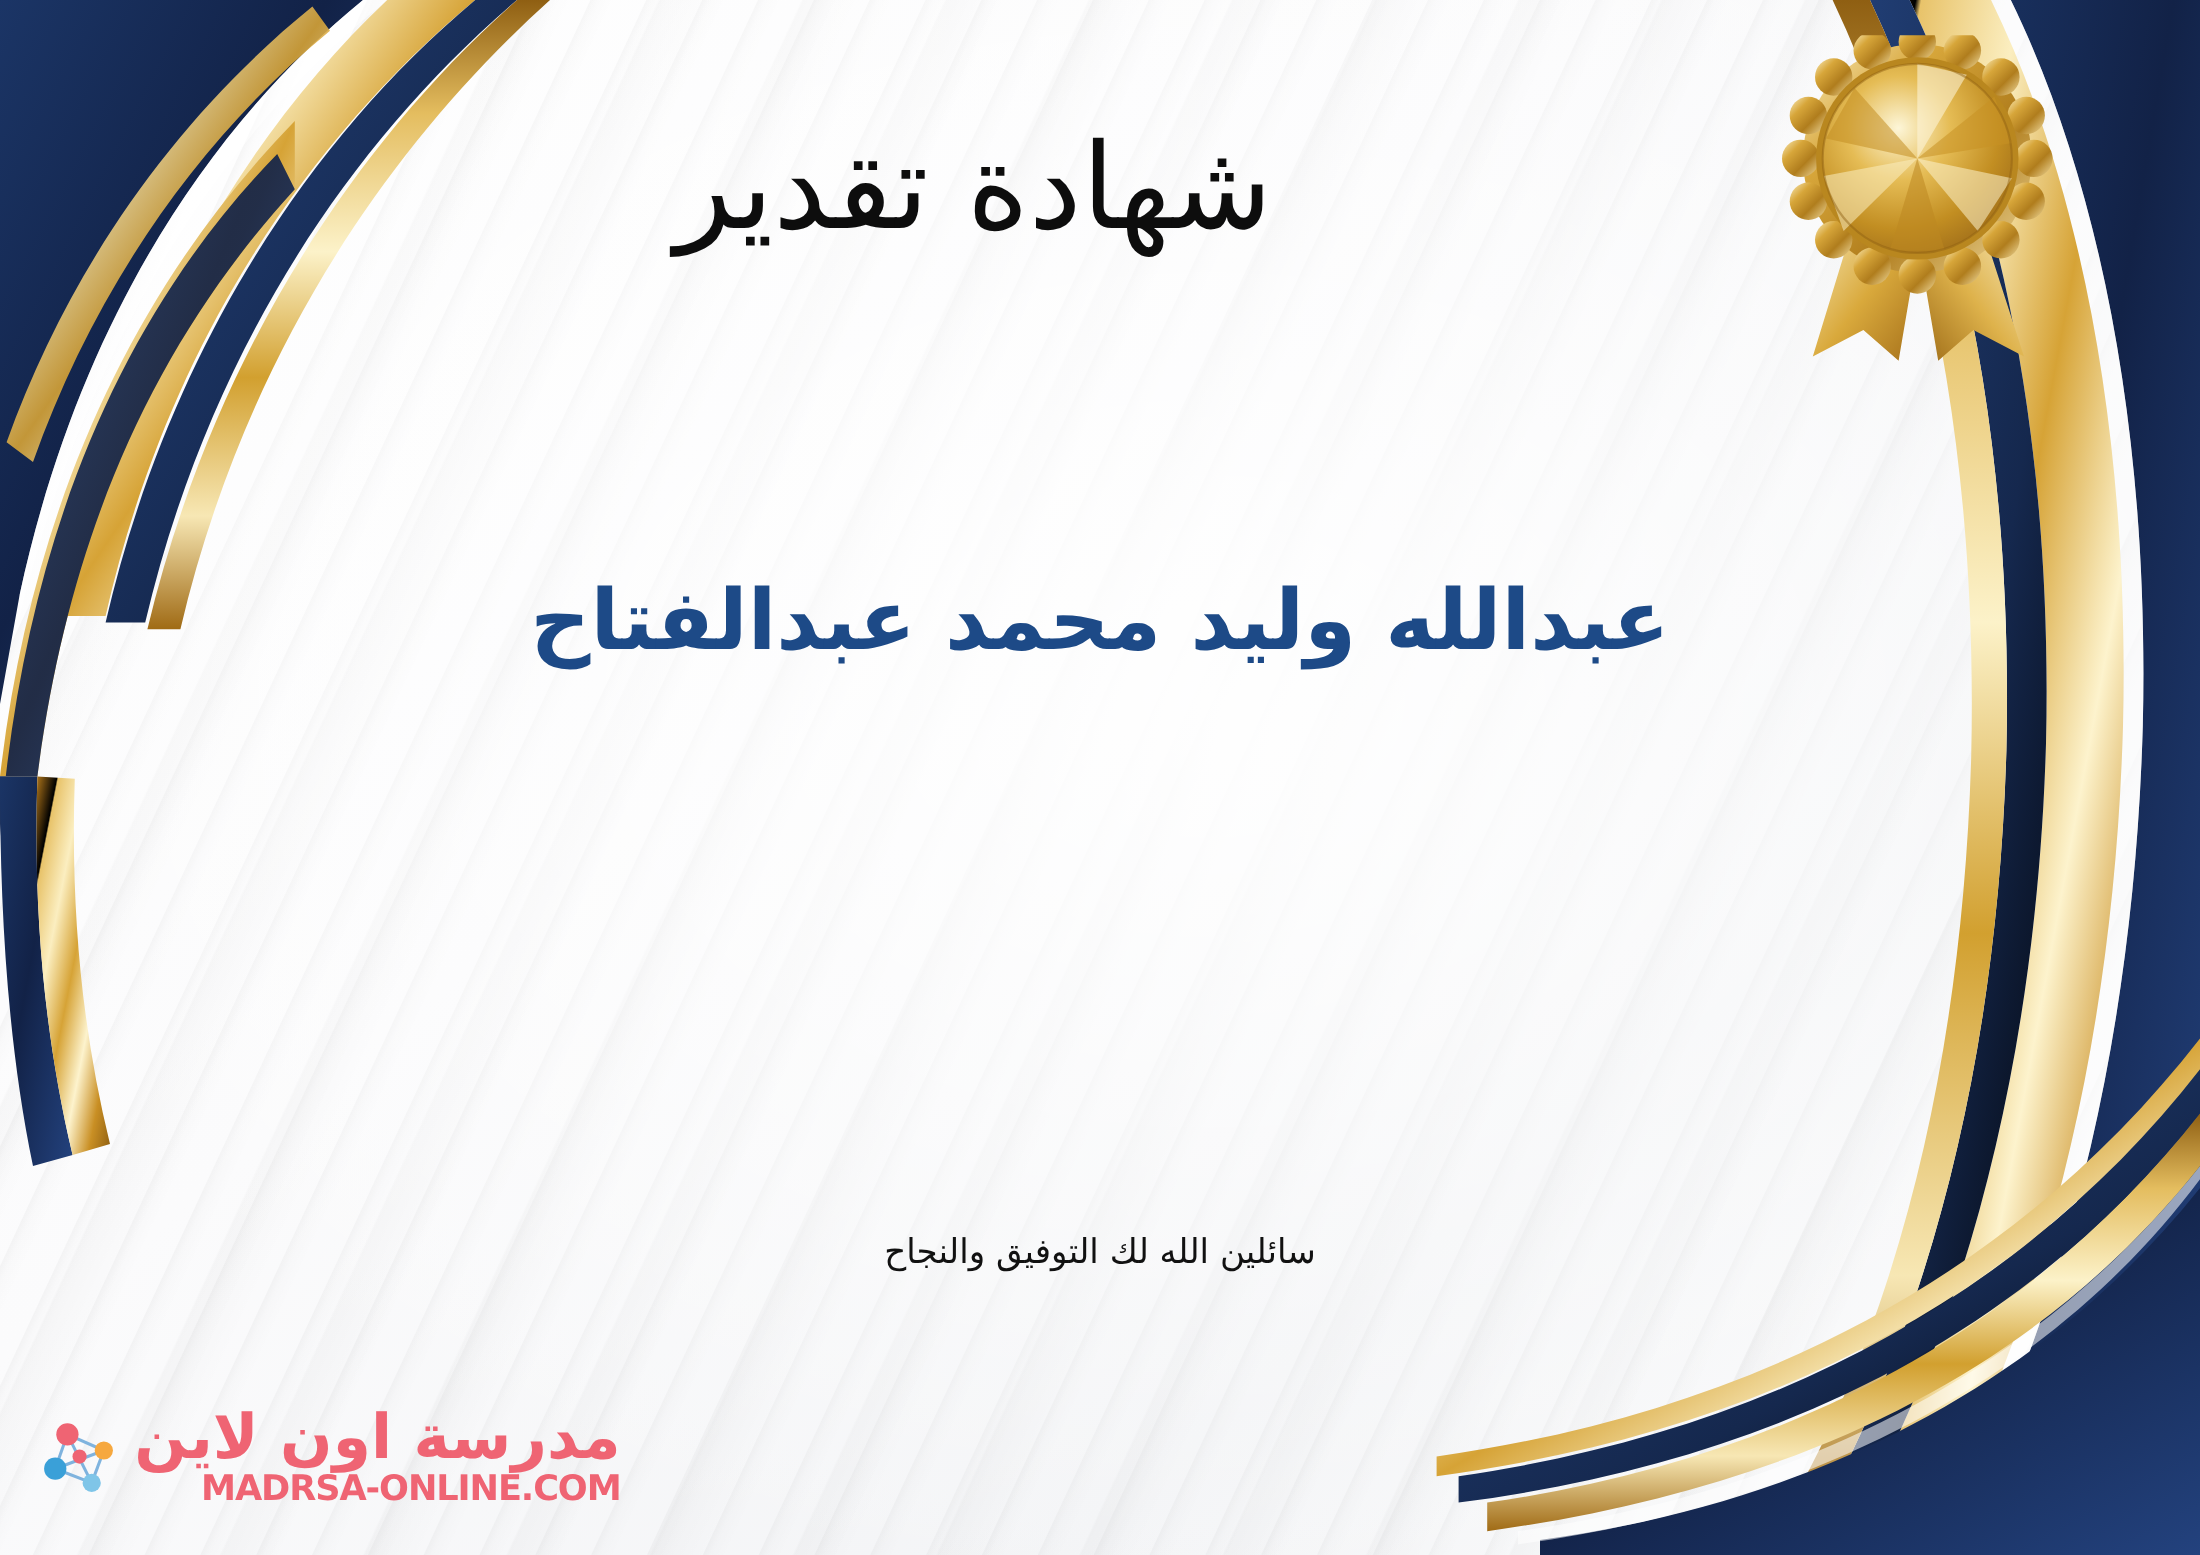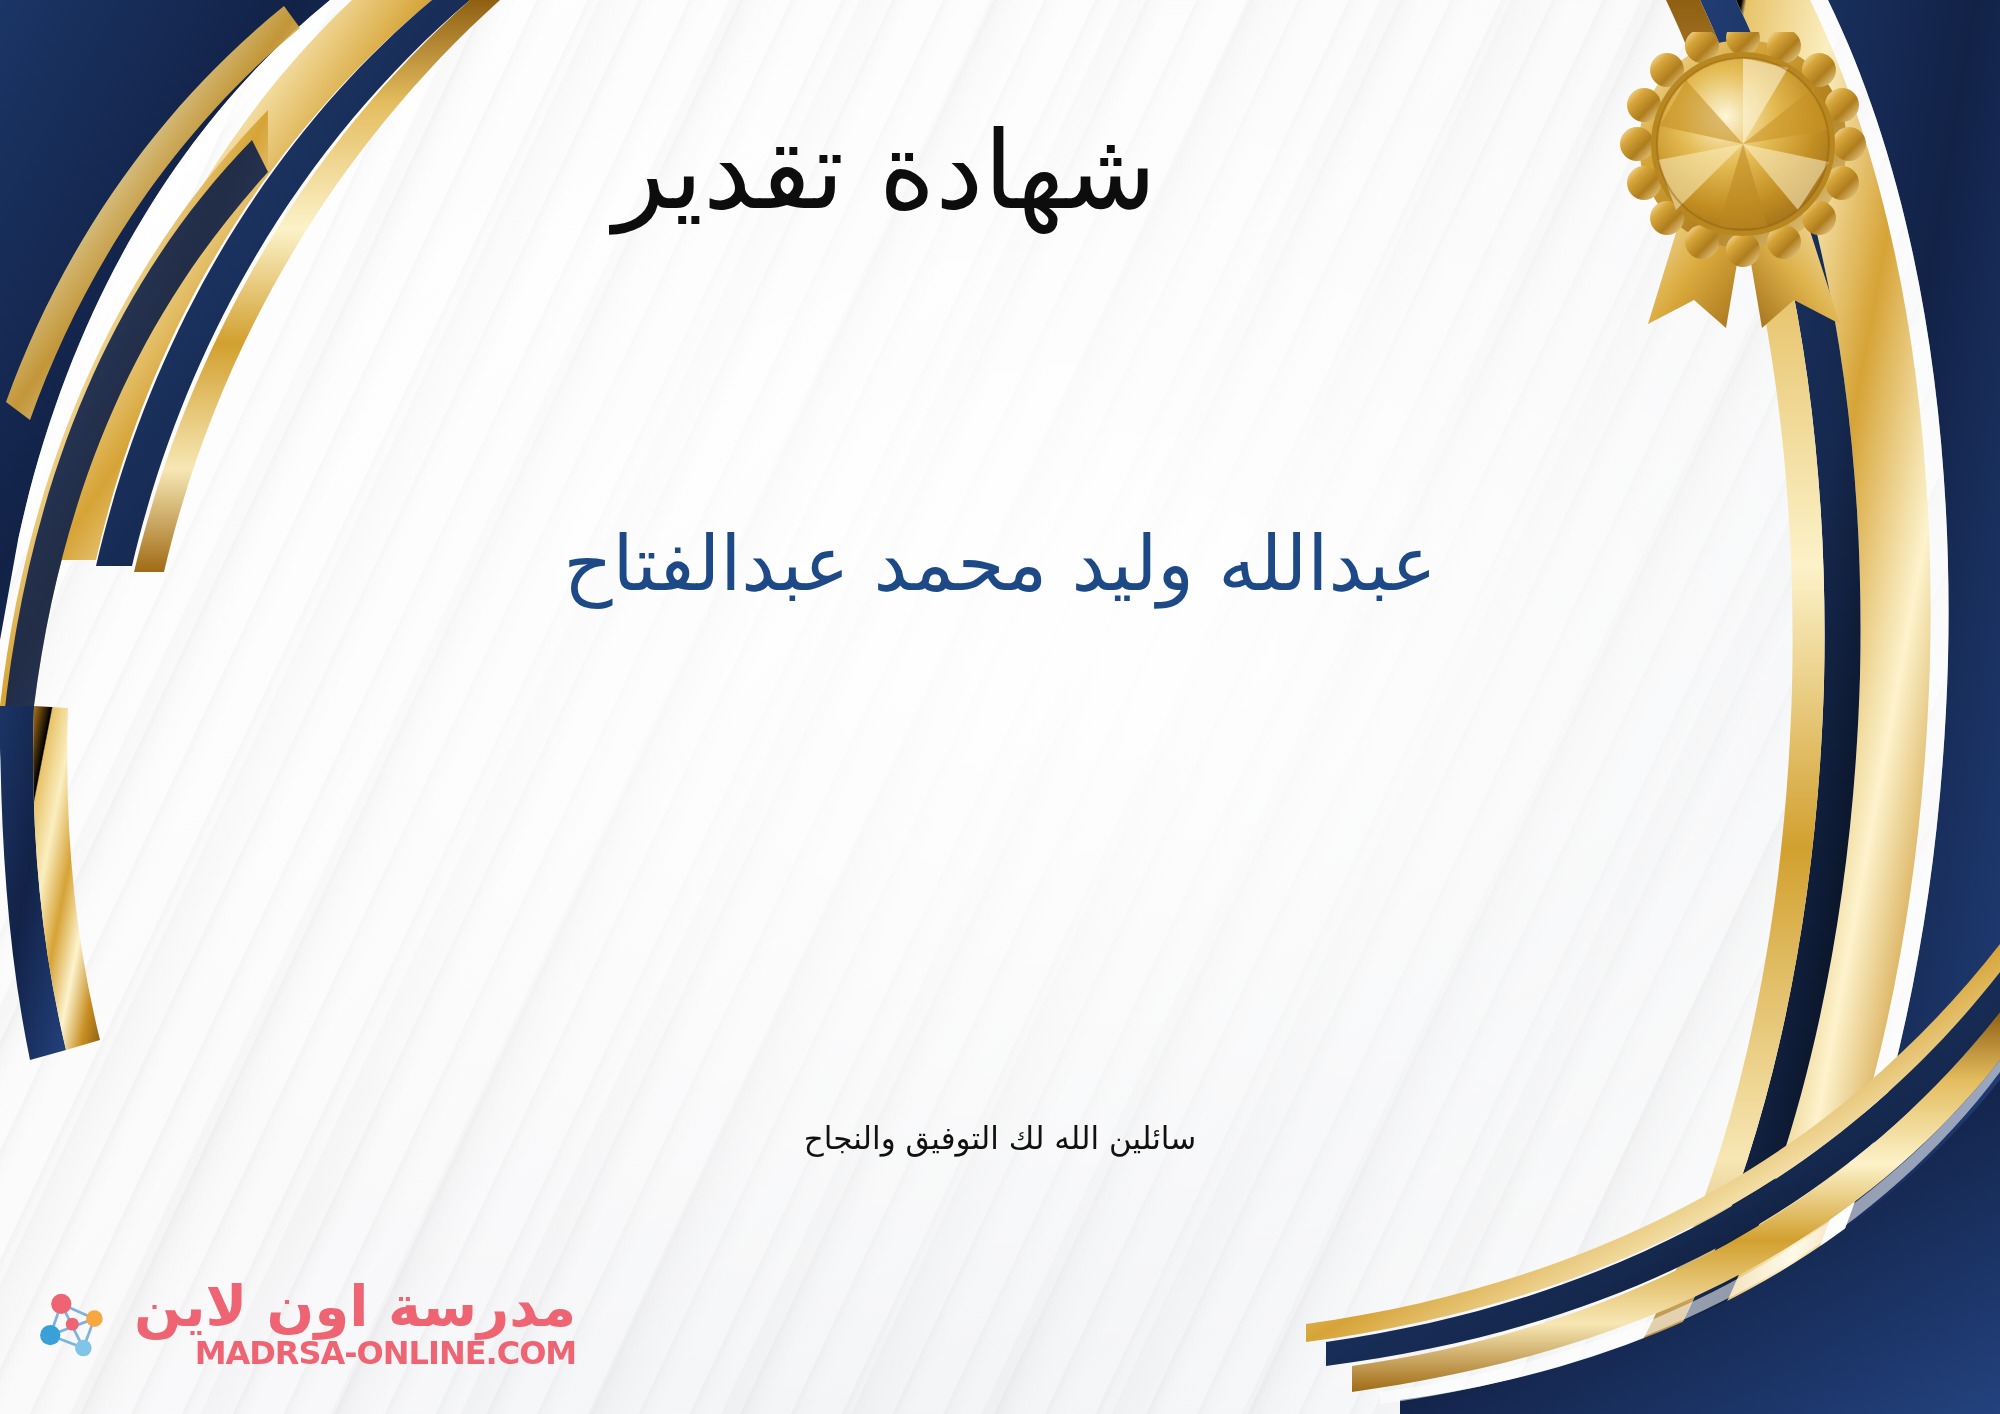--- a/index.html
+++ b/index.html
@@ -46,21 +46,21 @@
     position:absolute; top:112px; left:0; right:0;
     text-align:center;
     font-size:108px; line-height:1.1; font-weight:400;
     color:#0d0d0d;
     letter-spacing:-1px;
     padding-right:230px;
   }
   .name{
     position:absolute; top:520px; left:0; right:0;
     text-align:center;
-    font-size:76px; line-height:1.15; font-weight:400;
+    font-size:76px; line-height:1.15; font-weight:700;
     color:#1d4a87;
   }
   .body{
     position:absolute; top:730px; left:60px; right:60px;
     text-align:center;
     font-size:47px; line-height:1.78;
     color:#111;
     font-weight:400;
   }
   .body .line{display:block;white-space:nowrap;}
@@ -73,21 +73,21 @@
   }
   .closing{
     position:absolute; top:1120px; left:0; right:0;
     text-align:center;
     font-size:31px; color:#111;
   }
 
   
   .logo{
     position:absolute; left:30px; bottom:42px;
-    display:flex; align-items:center; gap:12px;
+    display:flex; align-items:center; gap:0;
     direction:rtl;
   }
   .logo-text{display:flex;flex-direction:column;align-items:flex-start;}
   .logo-ar{
     font-size:56px; font-weight:700; color:#ef6473; line-height:1.0;
     letter-spacing:-1px;
   }
   .logo-en{
     font-size:32px; font-weight:700; color:#ef6473; line-height:1.15;
     letter-spacing:-1px; direction:ltr;

